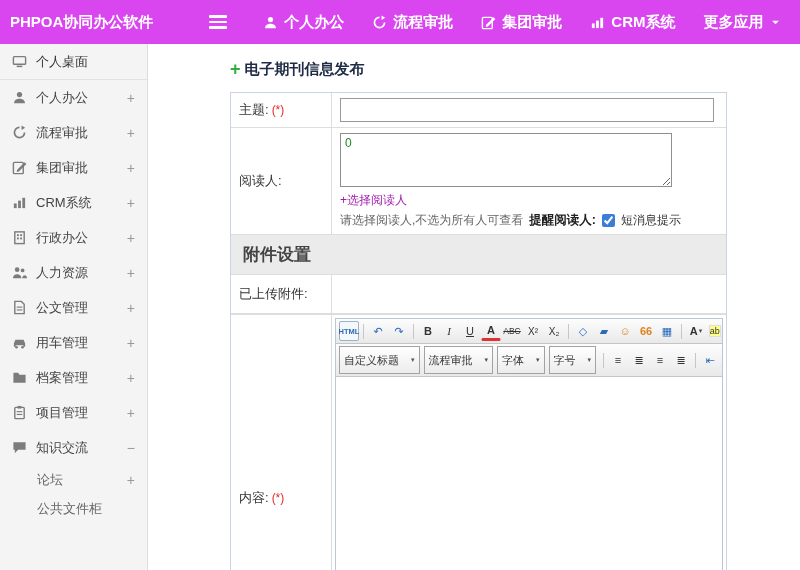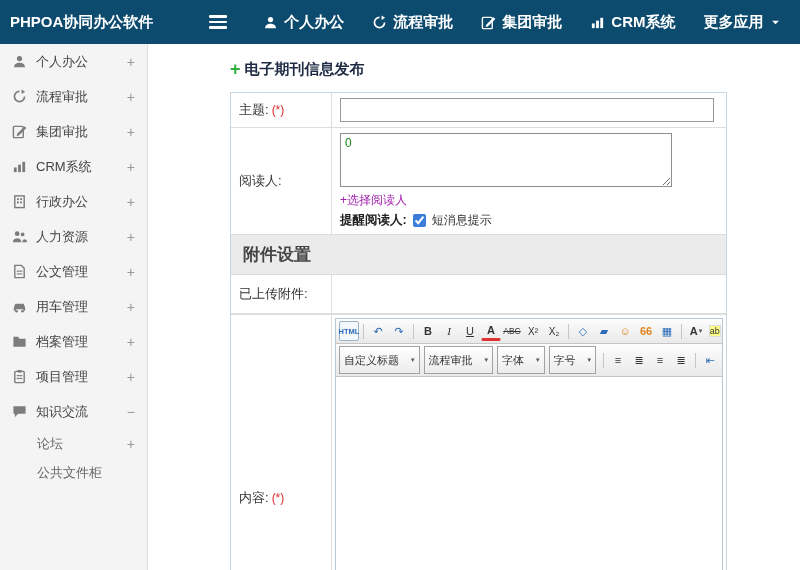--- a/index.html
+++ b/index.html
@@ -1,20 +1,20 @@
 <!DOCTYPE html>
 <html><head>
 <meta charset="utf-8">
 <style>
   * { margin:0; padding:0; box-sizing:border-box; }
   html,body { width:800px; height:570px; overflow:hidden; background:#fff;
     font-family:"Liberation Sans","DejaVu Sans",sans-serif; }
 
   
-  .topbar { height:44px; background:#0c4a6e; display:flex; align-items:center; color:#fff; }
+  .topbar { height:44px; background:#d946ef; display:flex; align-items:center; color:#fff; }
   .brand { font-size:15px; font-weight:bold; padding:0 10px; white-space:nowrap; }
   .hamburger { margin-left:46px; display:flex; flex-direction:column; gap:3px; cursor:pointer; }
   .hamburger i { display:block; width:18px; height:2.5px; background:#fff; border-radius:1px; }
   .topnav { display:flex; margin-left:36px; gap:28px; font-size:15px; font-weight:600; align-items:center; }
   .nav-item { display:flex; align-items:center; gap:6px; cursor:pointer; white-space:nowrap; }
   .topnav svg { width:15px; height:15px; color:#fff; }
 
   
   .layout { display:flex; height:526px; }
   .sidebar { width:148px; background:#f4f4f4; border-right:1px solid #ddd; overflow:hidden; flex:none; }
@@ -116,20 +116,28 @@
       <svg viewBox="0 0 16 16" style="width:11px;height:11px;">
           <path d="M3 5.5l5 5 5-5z" fill="currentColor"></path>
         </svg>
     </div>
   </div>
 </div>
 
 <div class="layout">
 
   <div class="sidebar">
+    <div class="side-item active">
+      <svg viewBox="0 0 16 16">
+          <rect x="1.5" y="2.8" width="13" height="8.2" rx="1" fill="none" stroke="currentColor" stroke-width="1.5"></rect>
+          <rect x="5" y="12.4" width="6" height="1.6" fill="currentColor"></rect>
+        </svg>
+      <span class="lbl">个人桌面</span>
+      <span class="exp"></span>
+    </div>
     <div class="side-item">
       <svg viewBox="0 0 16 16">
           <circle cx="8" cy="4.8" r="2.8" fill="currentColor"></circle>
           <path d="M2.2 14c0-3.1 2.6-4.7 5.8-4.7s5.8 1.6 5.8 4.7z" fill="currentColor"></path>
         </svg>
       <span class="lbl">个人办公</span>
       <span class="exp">+</span>
     </div>
     <div class="side-item">
       <svg viewBox="0 0 16 16">
@@ -250,20 +258,21 @@
       <div class="frow">
         <div class="fcell-label">
           <span>阅读人:</span>
         </div>
         <div class="fcell-value readers-cell">
           <textarea style="">0</textarea>
           <div class="link-line">
             <a class="link">+选择阅读人</a>
           </div>
           <div class="hint-line">
+            <span class="hint">请选择阅读人,不选为所有人可查看</span>
             <span class="remind">提醒阅读人:</span>
             <input type="checkbox" checked="" style="">
             <span class="sms">短消息提示</span>
           </div>
         </div>
       </div>
 
       <div class="frow">
         <div class="section-cell">附件设置</div>
       </div>

